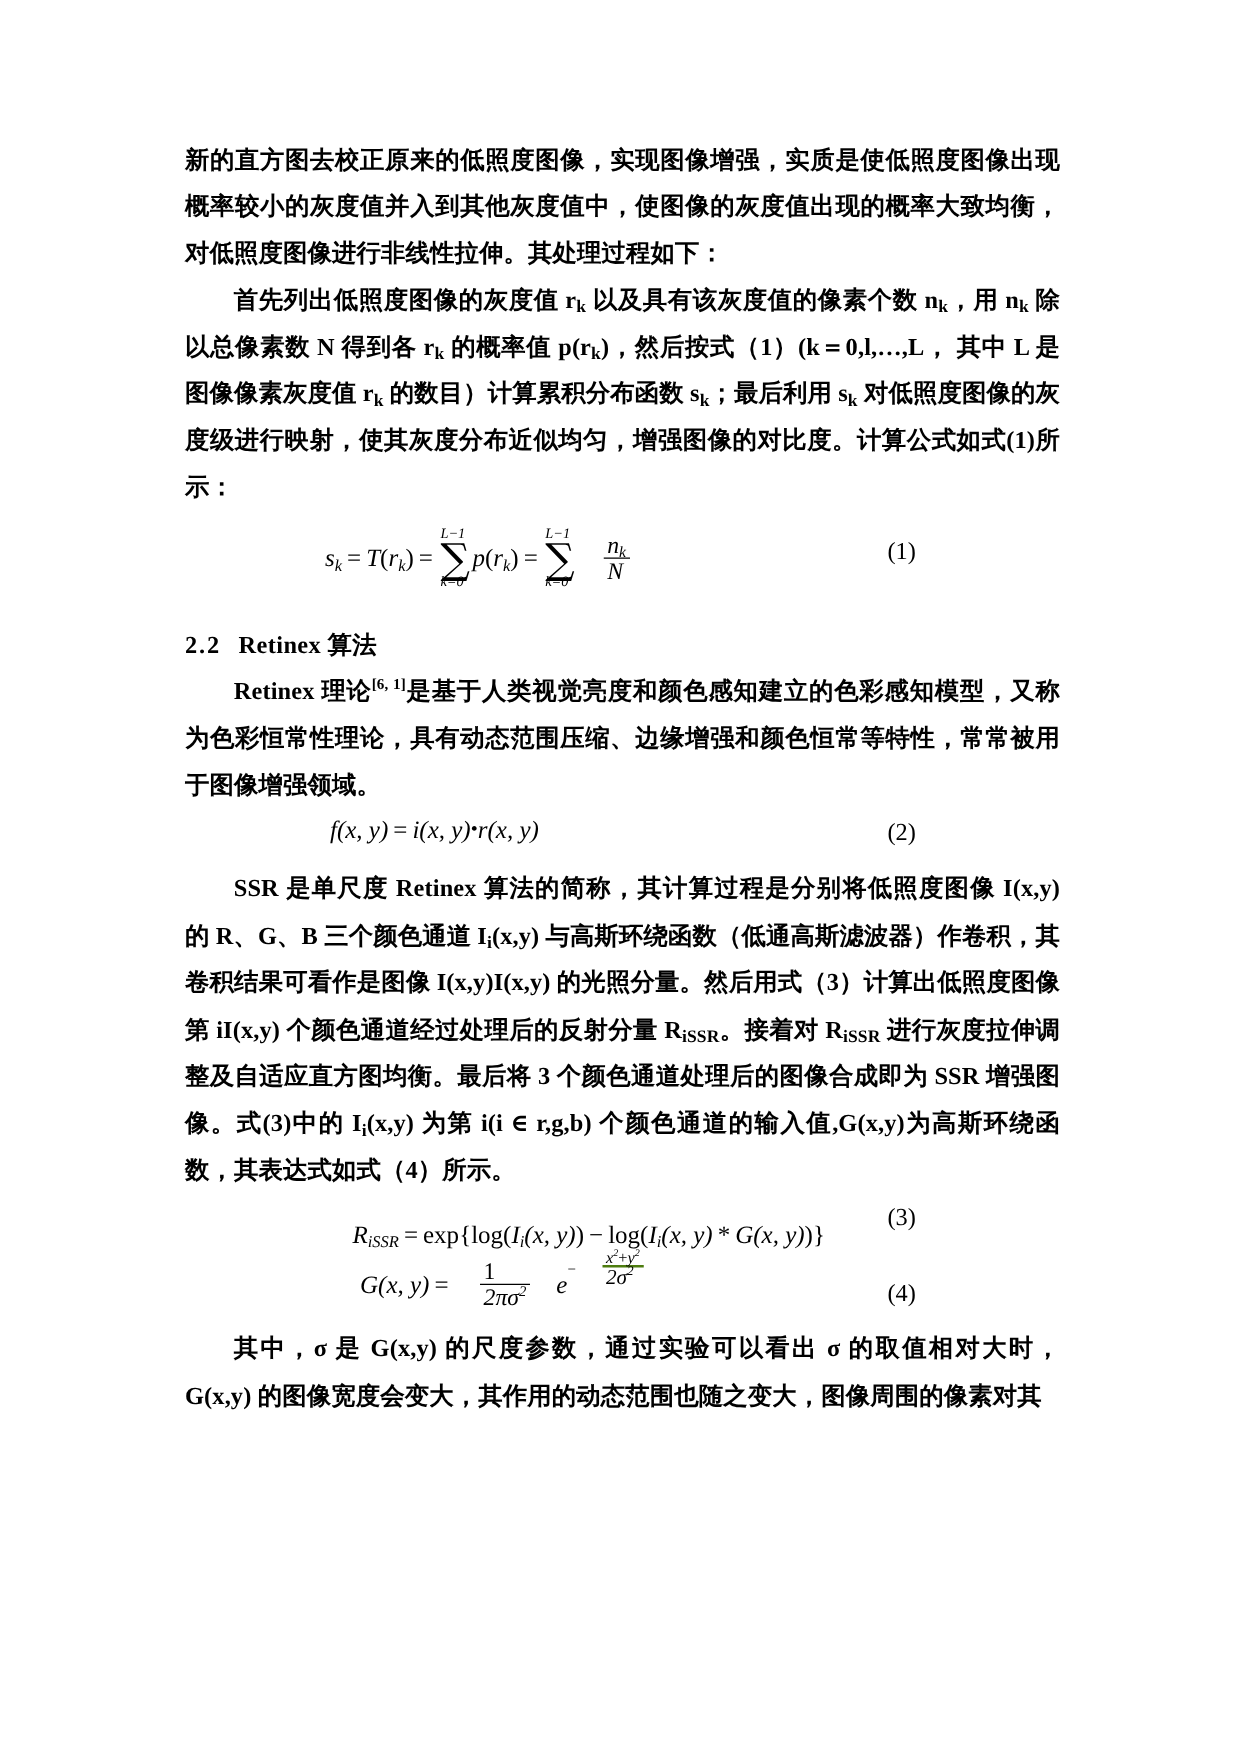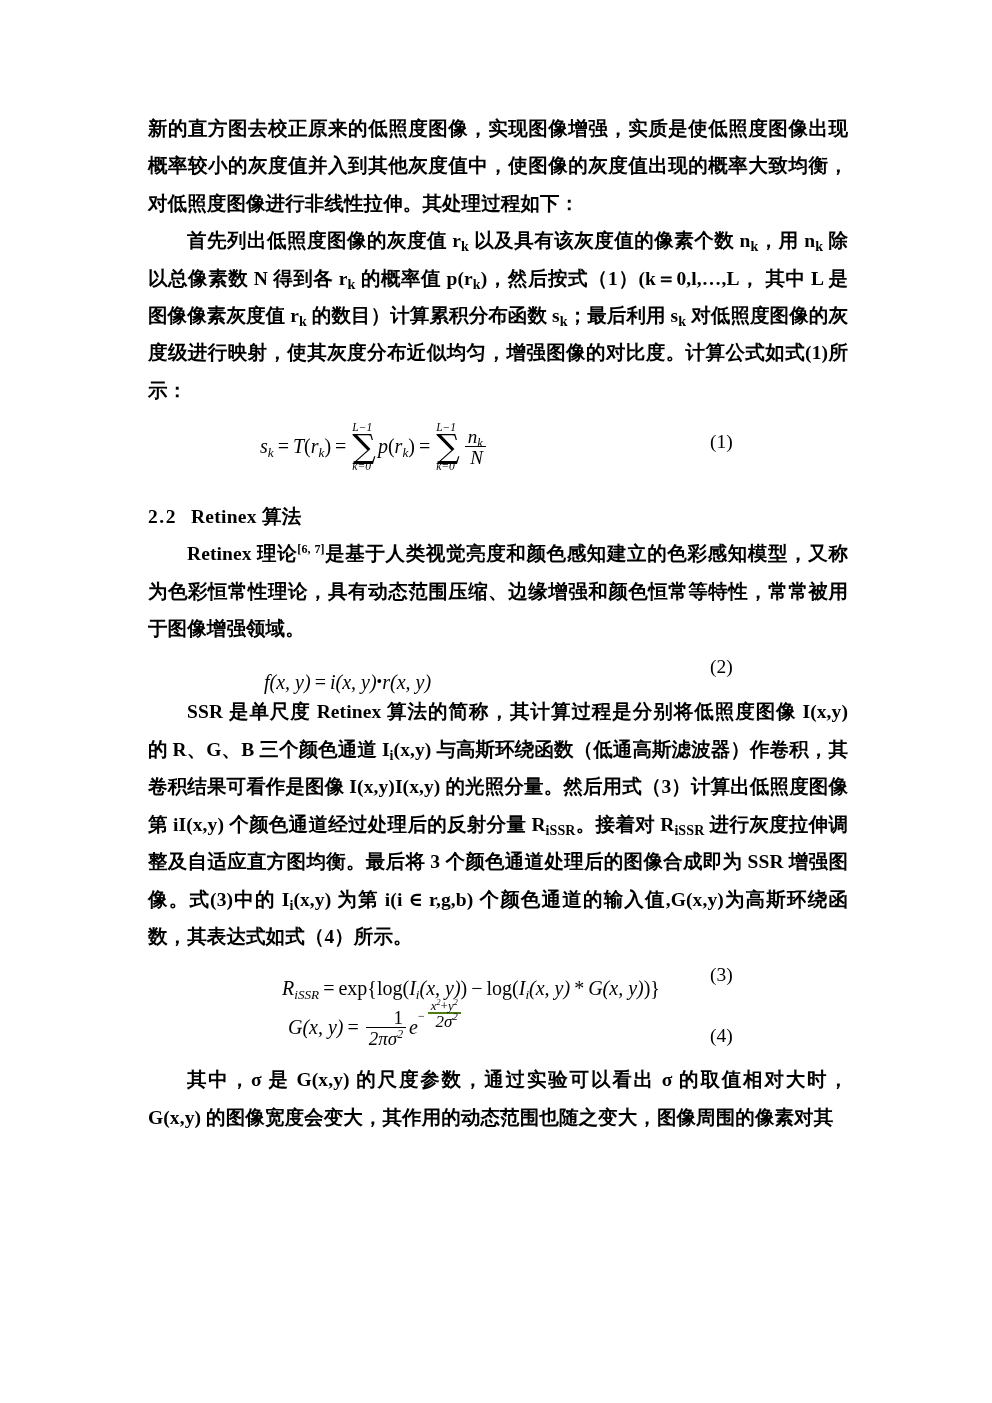--- a/index.html
+++ b/index.html
@@ -95,22 +95,22 @@
   .sum .sig {
     display: block;
     font-size: 33px;
     line-height: 28px;
     font-family: "DejaVu Serif", serif;
   }
   
   .frac {
     display: inline-block;
     vertical-align: middle;
-    text-align: right;
-    margin: 0 3px;
+    text-align: left;
+    margin: 0 21px;
     position: relative;
     top: -1px;
   }
   .frac .n {
     display: block;
     font-size: 19px;
     line-height: 19px;
     padding: 0 3px;
   }
   .frac .d {
@@ -153,25 +153,25 @@
 
     <div class="eq-block" style="height:68px;">
       <div class="eq-body" style="left:112px; top:14px;">
         <i class="v"><span>s</span><sub class="sbm">k</sub></i><span class="op">=</span><i class="v"><span>T</span></i><span>(</span><i class="v"><span>r</span><sub class="sbm">k</sub></i><span>)</span><span class="op">=</span><span class="sum"><span class="lim">L−1</span><span class="sig">∑</span><span class="lim">k=0</span></span><i class="v"><span>p</span></i><span>(</span><i class="v"><span>r</span><sub class="sbm">k</sub></i><span>)</span><span class="op">=</span><span class="sum"><span class="lim">L−1</span><span class="sig">∑</span><span class="lim">k=0</span></span><span class="frac"><span class="n"><i class="v"><span>n</span><sub class="sbm">k</sub></i></span><span class="d"><i class="v"><span>N</span></i></span></span>
       </div>
       <div class="eq-num" style="left:562px; top:22px;">(1)</div>
     </div>
 
     <div class="heading"><span class="num">2.2</span><span>Retinex 算法</span></div>
 
-    <p class="para indent"><span>Retinex 理论</span><sup class="cite">[6, 7]</sup><span>是基于人类视觉亮度和颜色感知建立的色彩感知模型，又称为色彩恒常性理论，具有动态范围压缩、边缘增强和颜色恒常等特性，常常被用于图像增强领域。</span></p>
+    <p class="para indent"><span>Retinex 理论</span><sup class="cite">[6, 1]</sup><span>是基于人类视觉亮度和颜色感知建立的色彩感知模型，又称为色彩恒常性理论，具有动态范围压缩、边缘增强和颜色恒常等特性，常常被用于图像增强领域。</span></p>
 
 
     <div class="eq-block" style="height:46px;">
-      <div class="eq-body" style="left:116px; top:24px;">
+      <div class="eq-body" style="left:116px; top:6px;">
         <i class="v"><span>f</span></i><span style="font-style:italic;">(x, y)</span><span class="op">=</span><i class="v"><span>i</span></i><span style="font-style:italic;">(x, y)</span><span class="bullet-dot">•</span><i class="v"><span>r</span></i><span style="font-style:italic;">(x, y)</span>
       </div>
       <div class="eq-num" style="left:562px; top:9px;">(2)</div>
     </div>
 
     <p class="para indent"><span>SSR 是单尺度 Retinex 算法的简称，其计算过程是分别将低照度图像 I(x,y) 的 R、G、B 三个颜色通道 I</span><sub class="sb">i</sub><span>(x,y) 与高斯环绕函数（低通高斯滤波器）作卷积，其卷积结果可看作是图像 I(x,y)I(x,y) 的光照分量。然后用式（3）计算出低照度图像第 iI(x,y) 个颜色通道经过处理后的反射分量 R</span><sub class="sb">iSSR</sub><span>。接着对 R</span><sub class="sb">iSSR</sub><span> 进行灰度拉伸调整及自适应直方图均衡。最后将 3 个颜色通道处理后的图像合成即为 SSR 增强图像。式(3)中的 I</span><sub class="sb">i</sub><span>(x,y) 为第 i(i ∈ r,g,b) 个颜色通道的输入值,G(x,y)为高斯环绕函数，其表达式如式（4）所示。</span></p>
 
     <div class="eq-block" style="height:44px;">
       <div class="eq-body" style="left:134px; top:22px;font-family:Liberation Serif, serif;">
         <i class="v"><span>R</span><sub class="sbm">iSSR</sub></i><span class="op">=</span><span>exp</span><span>{</span><span>log(</span><i class="v"><span>I</span><sub class="sbm">i</sub></i><span style="font-style:italic;">(x, y)</span><span>)</span><span class="op">−</span><span>log(</span><i class="v"><span>I</span><sub class="sbm">i</sub></i><span style="font-style:italic;">(x, y)</span><span class="op">*</span><i class="v"><span>G</span></i><span style="font-style:italic;">(x, y)</span><span>)</span><span>}</span>

